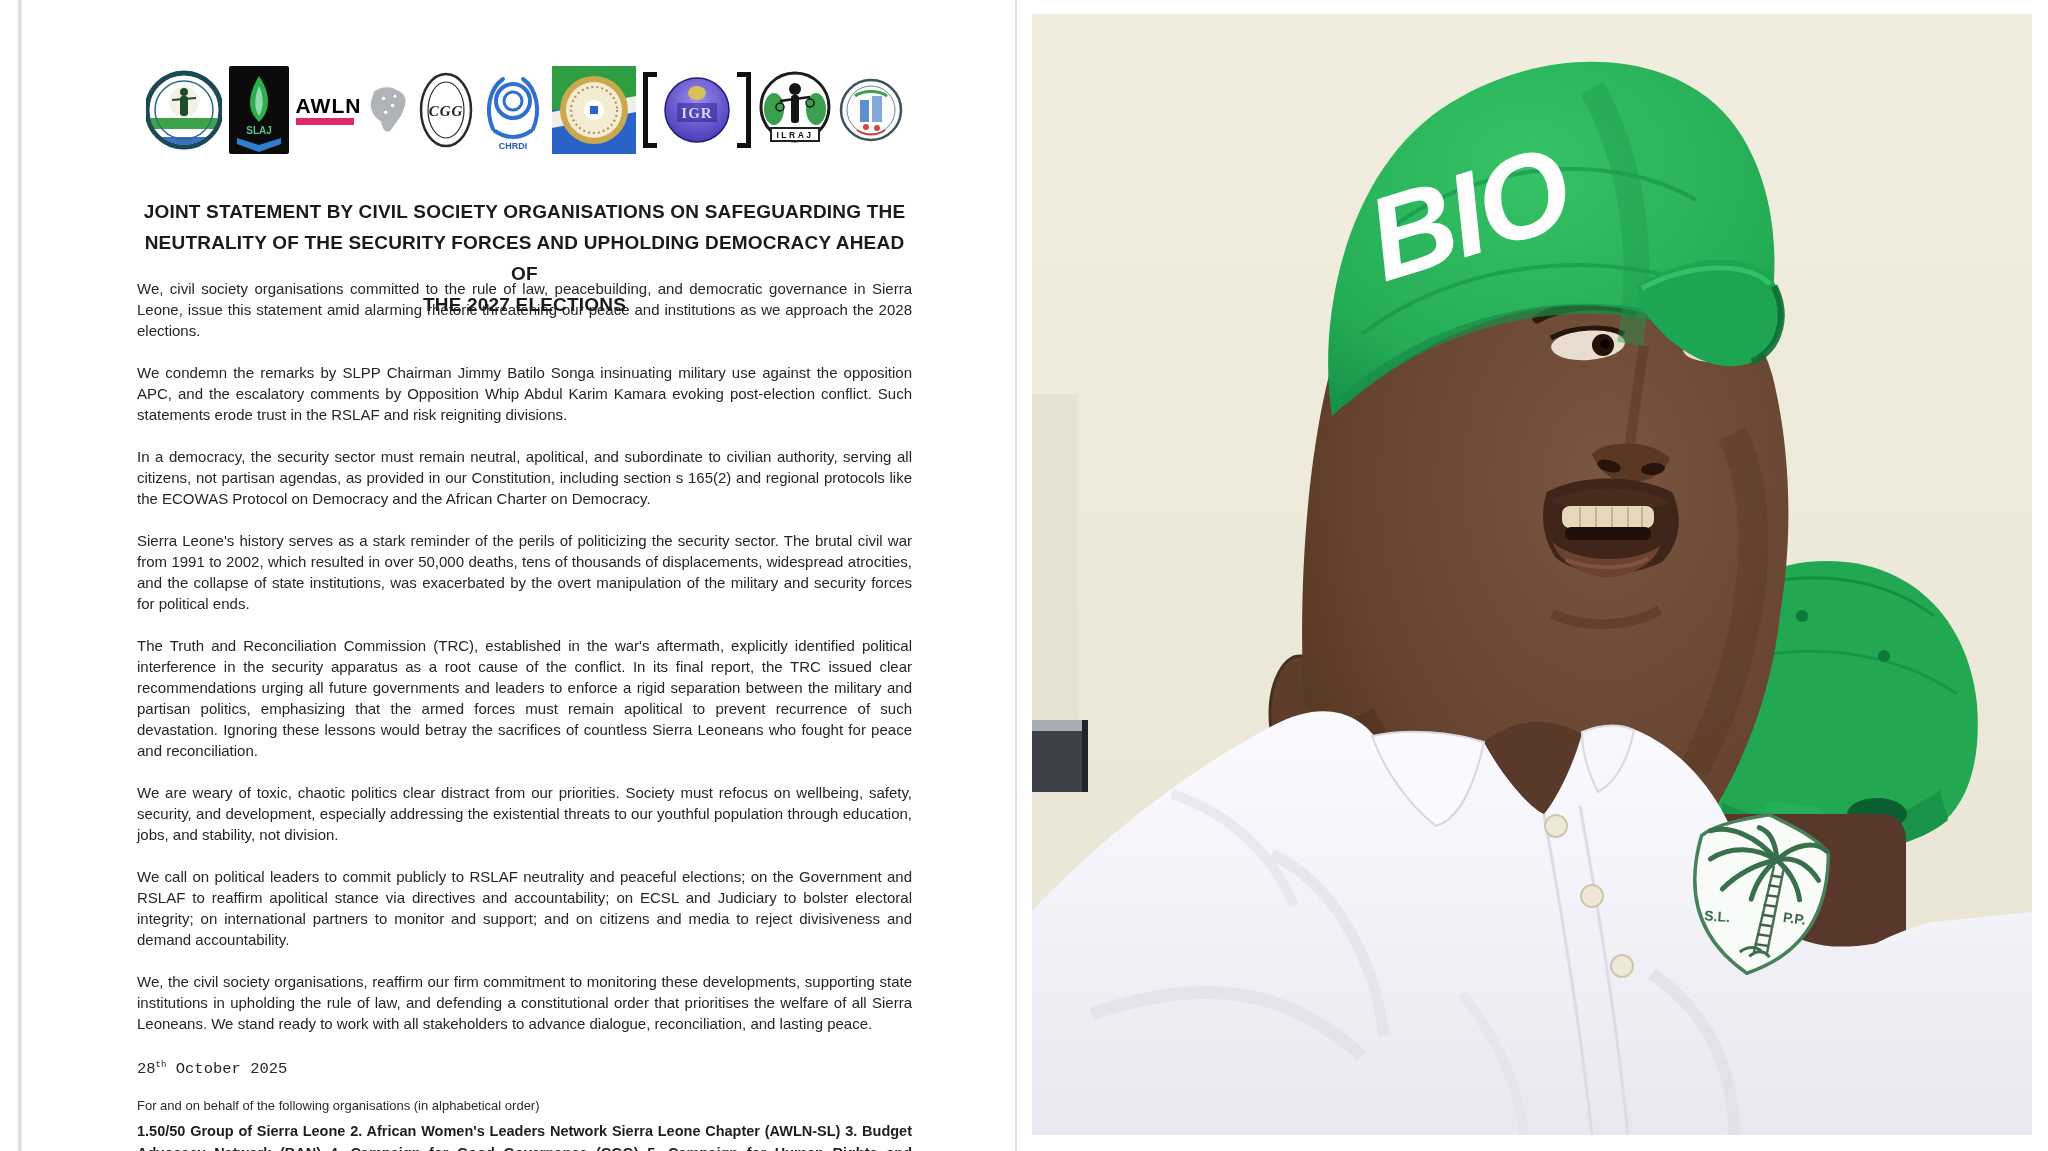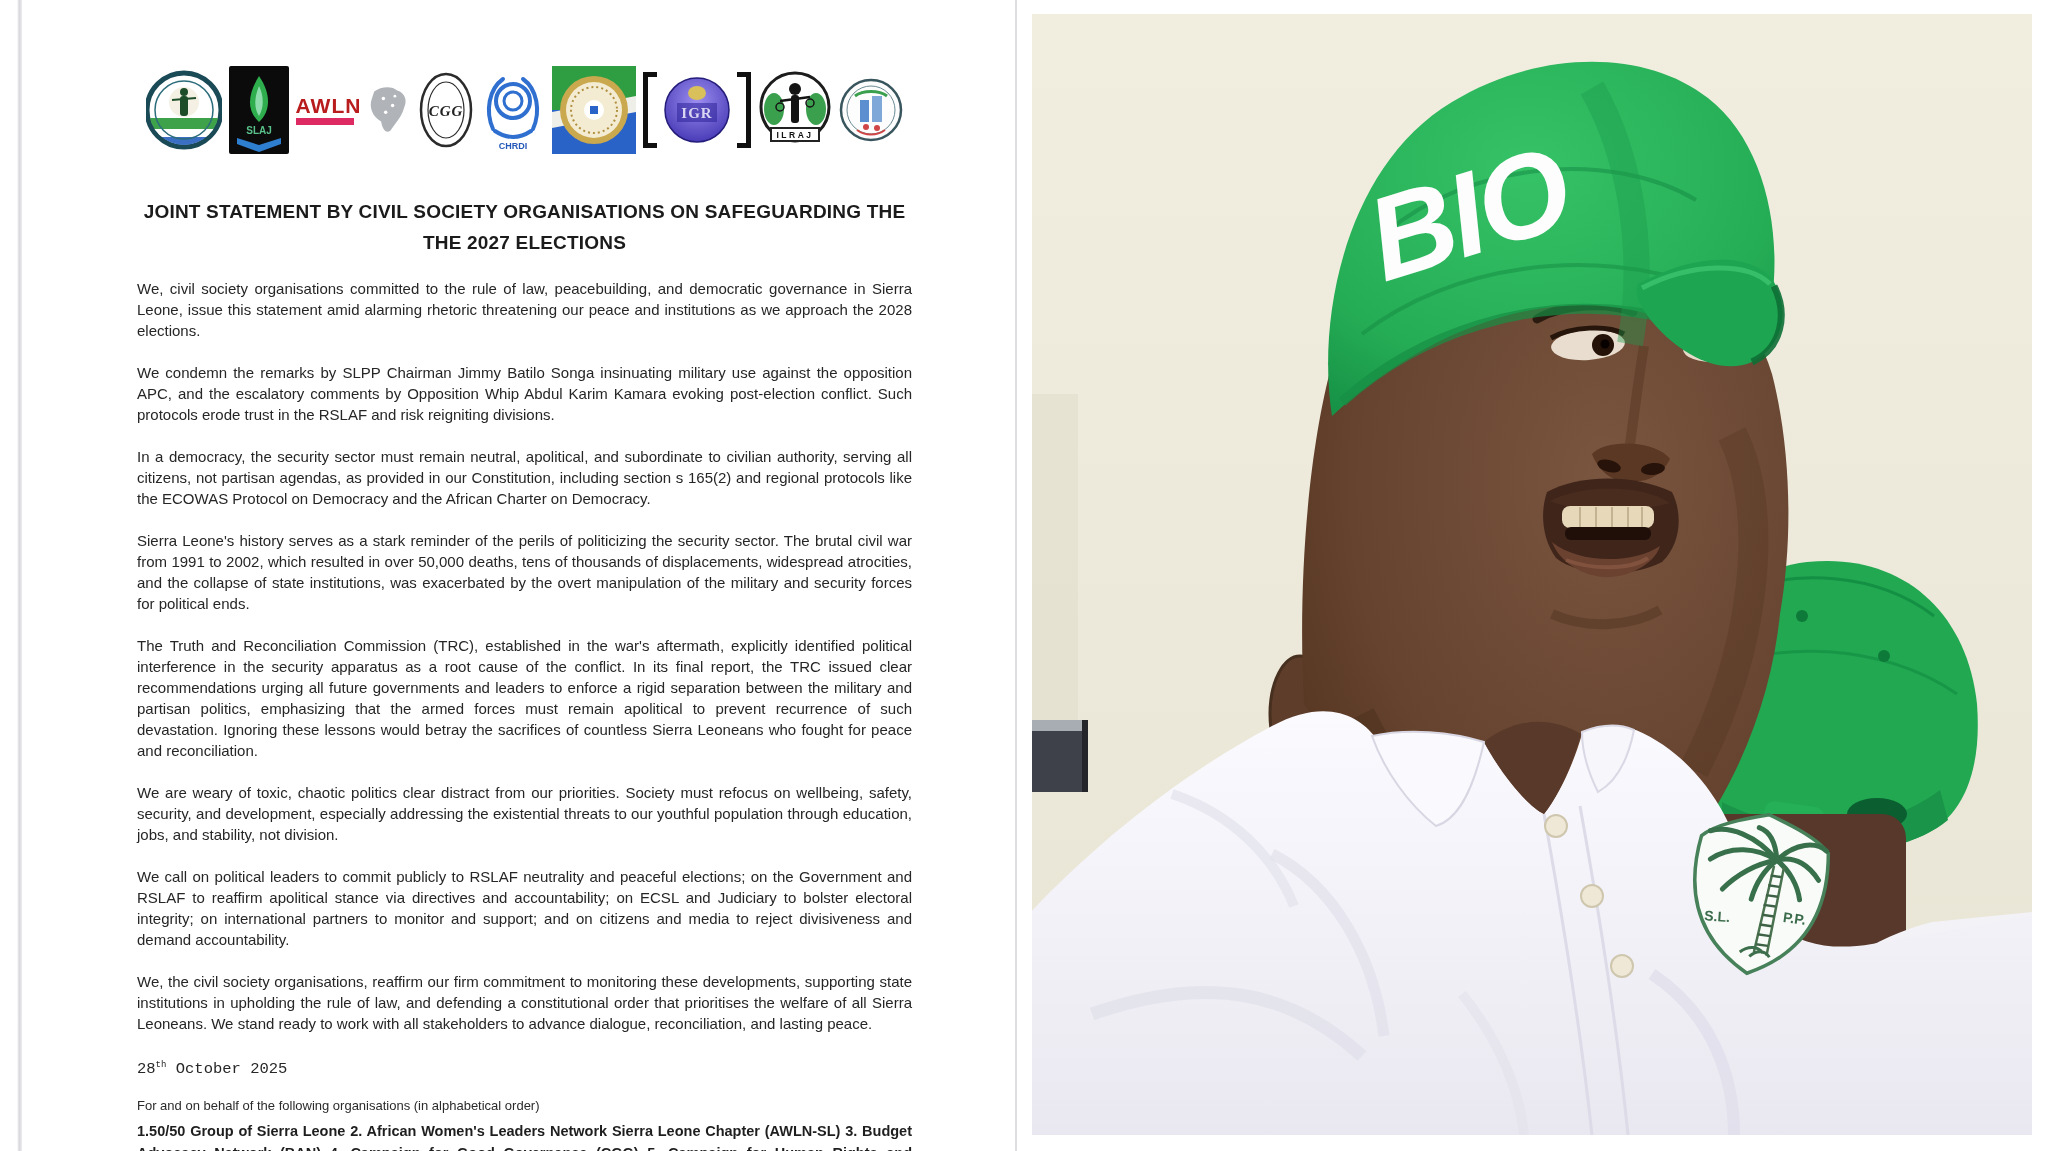--- a/index.html
+++ b/index.html
@@ -9,21 +9,21 @@
   .edge-l{position:absolute;left:17px;top:0;width:5px;height:1151px;
           background:linear-gradient(to right,#ffffff,#d7d7dc 45%,#ececf0);}
   .edge-r{position:absolute;left:1015px;top:0;width:2px;height:1151px;background:#dddde2;}
 
   
   .doc{position:absolute;left:137px;top:0;width:775px;height:1151px;}
   .logos{position:absolute;top:60px;left:0;width:775px;height:100px;
          display:flex;align-items:center;justify-content:center;gap:7px;}
   .logo{flex:0 0 auto;display:flex;flex-direction:column;align-items:center;justify-content:center;}
   .awln-wrap{display:flex;align-items:center;gap:4px;}
-  .awln-txt{font-weight:bold;font-size:21px;letter-spacing:1px;color:#b91c1c;line-height:20px;}
+  .awln-txt{font-weight:bold;font-size:21px;letter-spacing:1px;color:#000000;line-height:20px;}
   .awln-bar{width:58px;height:7px;background:#dd2a62;margin-top:2px;}
   .bracket{width:9px;height:66px;border-top:5px solid #101010;border-bottom:5px solid #101010;}
   .bracket.l{border-left:5px solid #101010;}
   .bracket.r{border-right:5px solid #101010;}
 
   .title{position:absolute;top:196px;left:0;width:775px;text-align:center;
          font-weight:bold;font-size:19px;line-height:31px;color:#1b1b1b;letter-spacing:.2px;}
   .body{position:absolute;top:278px;left:0;width:775px;font-size:15px;line-height:21px;
         color:#262626;text-align:justify;}
   .body p{margin:0 0 21px 0;}
@@ -169,26 +169,27 @@
           <rect x="33" y="26" width="10" height="26" fill="#7fa8d8"></rect>
           <circle cx="27" cy="57" r="3" fill="#d04545"></circle>
           <circle cx="38" cy="58" r="3" fill="#d04545"></circle>
           <path d="M18,60 C26,66 38,66 46,60" fill="none" stroke="#d04545" stroke-width="2"></path>
         </svg>
       </div>
     </div>
 
     <div class="title">
       <div>JOINT STATEMENT BY CIVIL SOCIETY ORGANISATIONS ON SAFEGUARDING THE</div>
+      <div>NEUTRALITY OF THE SECURITY FORCES AND UPHOLDING DEMOCRACY AHEAD OF</div>
       <div>THE 2027 ELECTIONS</div>
     </div>
 
     <div class="body">
       <p>We, civil society organisations committed to the rule of law, peacebuilding, and democratic governance in Sierra Leone, issue this statement amid alarming rhetoric threatening our peace and institutions as we approach the 2028 elections.</p>
-      <p>We condemn the remarks by SLPP Chairman Jimmy Batilo Songa insinuating military use against the opposition APC, and the escalatory comments by Opposition Whip Abdul Karim Kamara evoking post-election conflict. Such protocols erode trust in the RSLAF and risk reigniting divisions.</p>
+      <p>We condemn the remarks by SLPP Chairman Jimmy Batilo Songa insinuating military use against the opposition APC, and the escalatory comments by Opposition Whip Abdul Karim Kamara evoking post-election conflict. Such statements erode trust in the RSLAF and risk reigniting divisions.</p>
       <p>In a democracy, the security sector must remain neutral, apolitical, and subordinate to civilian authority, serving all citizens, not partisan agendas, as provided in our Constitution, including section s 165(2) and regional protocols like the ECOWAS Protocol on Democracy and the African Charter on Democracy.</p>
       <p>Sierra Leone's history serves as a stark reminder of the perils of politicizing the security sector. The brutal civil war from 1991 to 2002, which resulted in over 50,000 deaths, tens of thousands of displacements, widespread atrocities, and the collapse of state institutions, was exacerbated by the overt manipulation of the military and security forces for political ends.</p>
       <p>The Truth and Reconciliation Commission (TRC), established in the war's aftermath, explicitly identified political interference in the security apparatus as a root cause of the conflict. In its final report, the TRC issued clear recommendations urging all future governments and leaders to enforce a rigid separation between the military and partisan politics, emphasizing that the armed forces must remain apolitical to prevent recurrence of such devastation. Ignoring these lessons would betray the sacrifices of countless Sierra Leoneans who fought for peace and reconciliation.</p>
       <p>We are weary of toxic, chaotic politics clear distract from our priorities. Society must refocus on wellbeing, safety, security, and development, especially addressing the existential threats to our youthful population through education, jobs, and stability, not division.</p>
       <p>We call on political leaders to commit publicly to RSLAF neutrality and peaceful elections; on the Government and RSLAF to reaffirm apolitical stance via directives and accountability; on ECSL and Judiciary to bolster electoral integrity; on international partners to monitor and support; and on citizens and media to reject divisiveness and demand accountability.</p>
       <p>We, the civil society organisations, reaffirm our firm commitment to monitoring these developments, supporting state institutions in upholding the rule of law, and defending a constitutional order that prioritises the welfare of all Sierra Leoneans. We stand ready to work with all stakeholders to advance dialogue, reconciliation, and lasting peace.</p>
 
       <div class="date-line"><span>28</span><sup>th</sup><span> October 2025</span></div>
 
       <div class="sig-intro">For and on behalf of the following organisations (in alphabetical order)</div>

